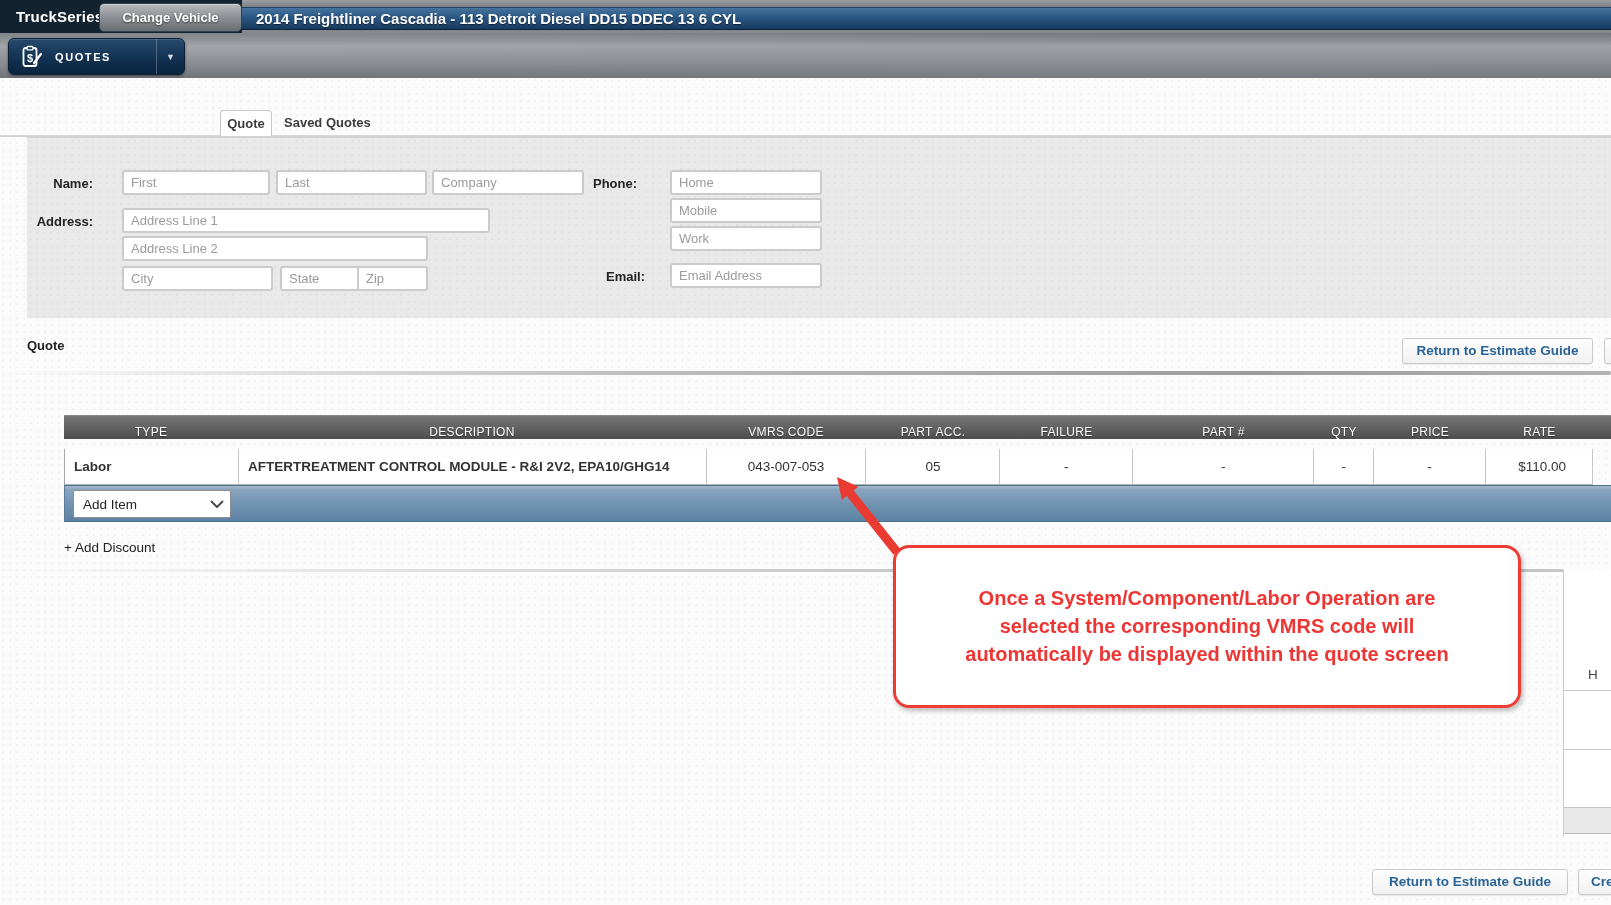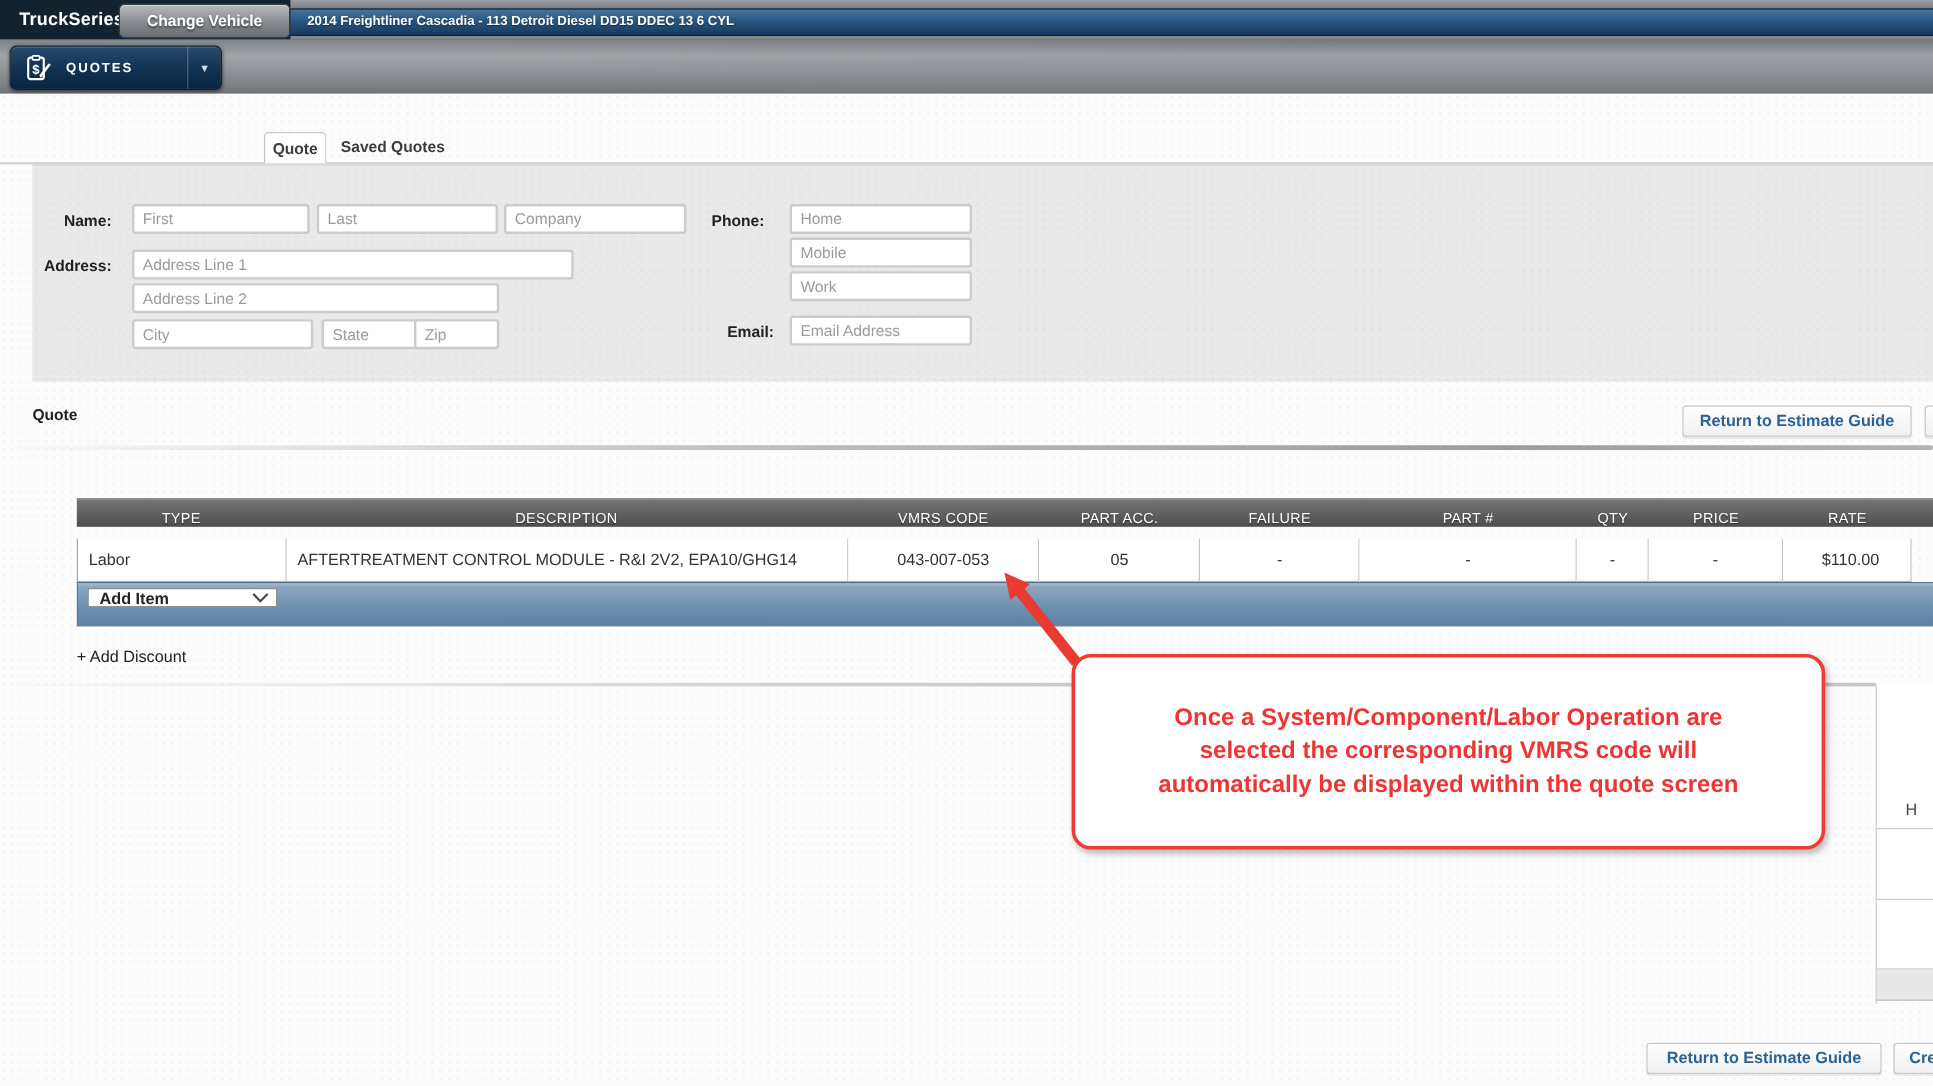--- a/index.html
+++ b/index.html
@@ -19,21 +19,21 @@
     background:linear-gradient(180deg,#b8bbbe 0%,#8f9397 45%,#686d71 100%);
     border:1px solid #32404c; border-radius:5px; color:#fff; font-size:13px; font-weight:bold;
     line-height:27px; text-shadow:0 1px 2px rgba(0,0,0,.55);
     box-shadow:inset 0 1px 0 rgba(255,255,255,.35); cursor:pointer; z-index:7;
   }
   .vehicle-wrap { position:absolute; left:242px; top:0; width:1369px; height:33px; }
   .vehicle-wrap .edge-top { height:7px; background:linear-gradient(180deg,#9a9ea2,#7b7f83); }
   .vehicle-bar {
     height:23px; background:linear-gradient(180deg,#45749f 0%,#2a5682 45%,#173a5f 100%);
     border-top:1px solid #24425f; border-bottom:1px solid #0e2338;
-    color:#fff; font-size:11px; font-weight:bold; line-height:21px; padding-left:14px;
+    color:#fff; font-size:15px; font-weight:bold; line-height:21px; padding-left:14px;
     white-space:nowrap; text-shadow:0 1px 1px rgba(0,0,0,.5);
   }
   .vehicle-wrap .edge-bottom { height:3px; background:#85898d; }
   .menubar {
     position:absolute; left:0; top:33px; width:1611px; height:45px;
     background:
       radial-gradient(120% 190% at 16% -50%, rgba(255,255,255,.20), rgba(255,255,255,0) 55%),
       radial-gradient(150% 220% at 72% 170%, rgba(255,255,255,.12), rgba(255,255,255,0) 50%),
       linear-gradient(180deg,#73777b 0%,#9da1a5 30%,#8e9296 62%,#707478 100%);
   }
@@ -54,21 +54,21 @@
   .tab.plain { left:280px; padding:0 4px; }
   
   .form-panel {
     position:absolute; left:27px; top:137px; width:1584px; height:181px;
     background-color:#e9e9e9; border-top:1px solid #d2d2d2;
     background-image:radial-gradient(#e0e0e0 1px, rgba(0,0,0,0) 1px); background-size:7px 7px;
   }
   .flabel { position:absolute; font-size:13px; font-weight:bold; color:#222; text-align:right; }
   .form-panel input {
     position:absolute; height:25px; border:2px solid #cbcbcb; border-radius:3px; background:#fff;
-    font-family:"Liberation Sans", sans-serif; font-size:13px; color:#0369a1; padding:0 7px; outline:none;
+    font-family:"Liberation Sans", sans-serif; font-size:13px; color:#0369a1; padding:0 7px; outline:none;margin-left:12px;
   }
   .form-panel input::placeholder { color:#9b9b9b; opacity:1; }
   
   .quote-title { position:absolute; left:27px; top:338px; font-size:13px; font-weight:bold; color:#222; }
   .btn {
     position:absolute; height:26px; background:linear-gradient(180deg,#fefefe,#f1f1f1);
     border:1px solid #c9c9c9; border-radius:3px; color:#2a6496; font-size:13.5px; font-weight:bold;
     text-align:center; line-height:24px; cursor:pointer; box-shadow:0 1px 1px rgba(0,0,0,.08);
   }
   .btn-return-top { left:1402px; top:338px; width:191px; }
@@ -79,29 +79,29 @@
     background:linear-gradient(to right, rgba(200,200,200,0), #cfcfcf 45%, #b8b8b8 85%, #c6c6c6); }
   
   .qt-header { position:absolute; left:64px; top:415px; width:1547px; height:24px; display:flex;
     background:linear-gradient(180deg,#767676 0%,#606060 55%,#4d4d4d 100%); border-top:1px solid #8a8a8a; }
   .qt-header .hc { color:#fff; font-size:12px; letter-spacing:.3px; text-align:center; line-height:33px;
     text-shadow:0 1px 1px rgba(0,0,0,.45); white-space:nowrap; overflow:hidden; }
   .qt-row { position:absolute; left:64px; top:449px; width:1529px; height:36px; display:flex;
     border-left:1px solid #a9a9a9; }
   .qt-row .rc { background:#fff; border-right:1px solid #c6c6c6; border-bottom:1px solid #b3b3b3;
     font-size:13.5px; color:#333; line-height:35px; text-align:center; white-space:nowrap; overflow:hidden; }
-  .qt-row .rc.left { text-align:left; padding-left:9px; }
+  .qt-row .rc.left { text-align:left; padding-left:9px;font-weight:bold; }
   .qt-row .rc.right { text-align:right; padding-right:26px; }
   .c0{width:174px;} .c1{width:468px;} .c2{width:160px;} .c3{width:134px;} .c4{width:133px;}
   .c5{width:181px;} .c6{width:60px;} .c7{width:112px;} .c8{width:107px;} .c9{flex:1 1 auto;}
   .add-bar { position:absolute; left:64px; top:485px; width:1547px; height:37px;
     background:linear-gradient(180deg,#a6bacd 0%,#8aa4be 10%,#6e90af 58%,#5d82a4 100%);
     border-top:1px solid #4d6d8e; border-left:1px solid #5a7a9b; border-bottom:1px solid #4d6d8e; }
-  .add-select { position:absolute; left:8px; top:4px; width:158px; height:16px; background:#fff;
-    border:1px solid #8f8f8f; border-radius:2px; display:flex; align-items:flex-start; cursor:pointer;font-weight:bold; }
+  .add-select { position:absolute; left:8px; top:4px; width:158px; height:28px; background:#fff;
+    border:1px solid #8f8f8f; border-radius:2px; display:flex; align-items:center; cursor:pointer; }
   .add-select .sel-text { flex:1 1 auto; font-size:13.5px; color:#222; padding-left:9px; }
   .add-select .chev { flex:0 0 auto; width:26px; height:100%; display:flex; align-items:center; justify-content:center; }
   .add-discount { position:absolute; left:64px; top:540px; font-size:13.5px; color:#222; cursor:pointer; }
   
   .side-panel { position:absolute; left:1563px; top:570px; width:120px; height:266px;
     border-left:1px solid #c9c9c9; background:#fff; }
   .side-panel .sp-row1 { height:121px; border-bottom:1px solid #cccccc; position:relative; }
   .side-panel .sp-row2 { height:59px;  border-bottom:1px solid #cccccc; }
   .side-panel .sp-row3 { height:58px;  border-bottom:1px solid #c4c4c4; }
   .side-panel .sp-row4 { height:26px;  background:#e8e8e8; border-bottom:1px solid #bbbbbb; }

